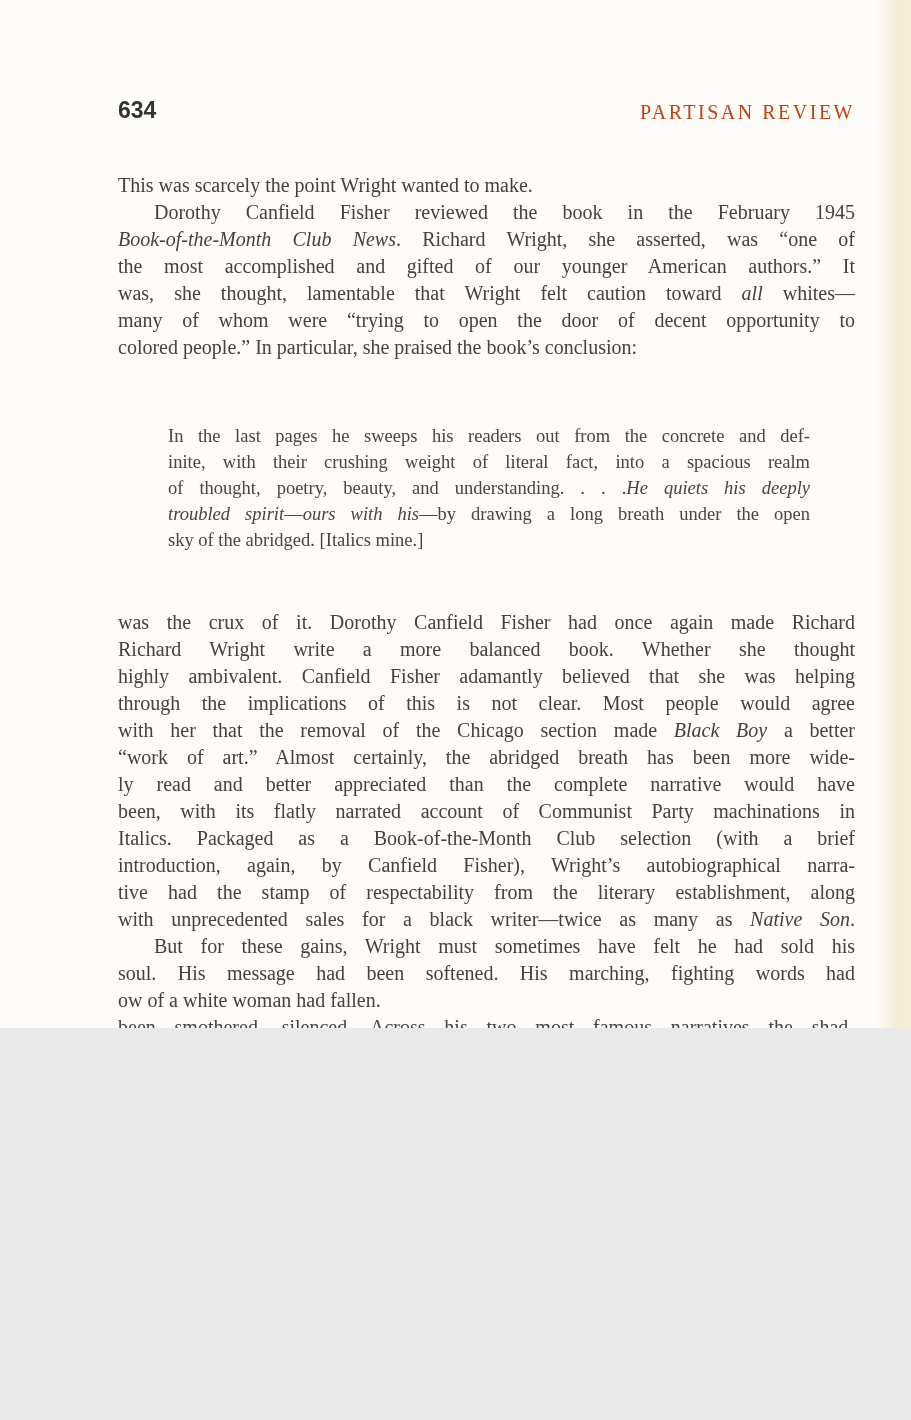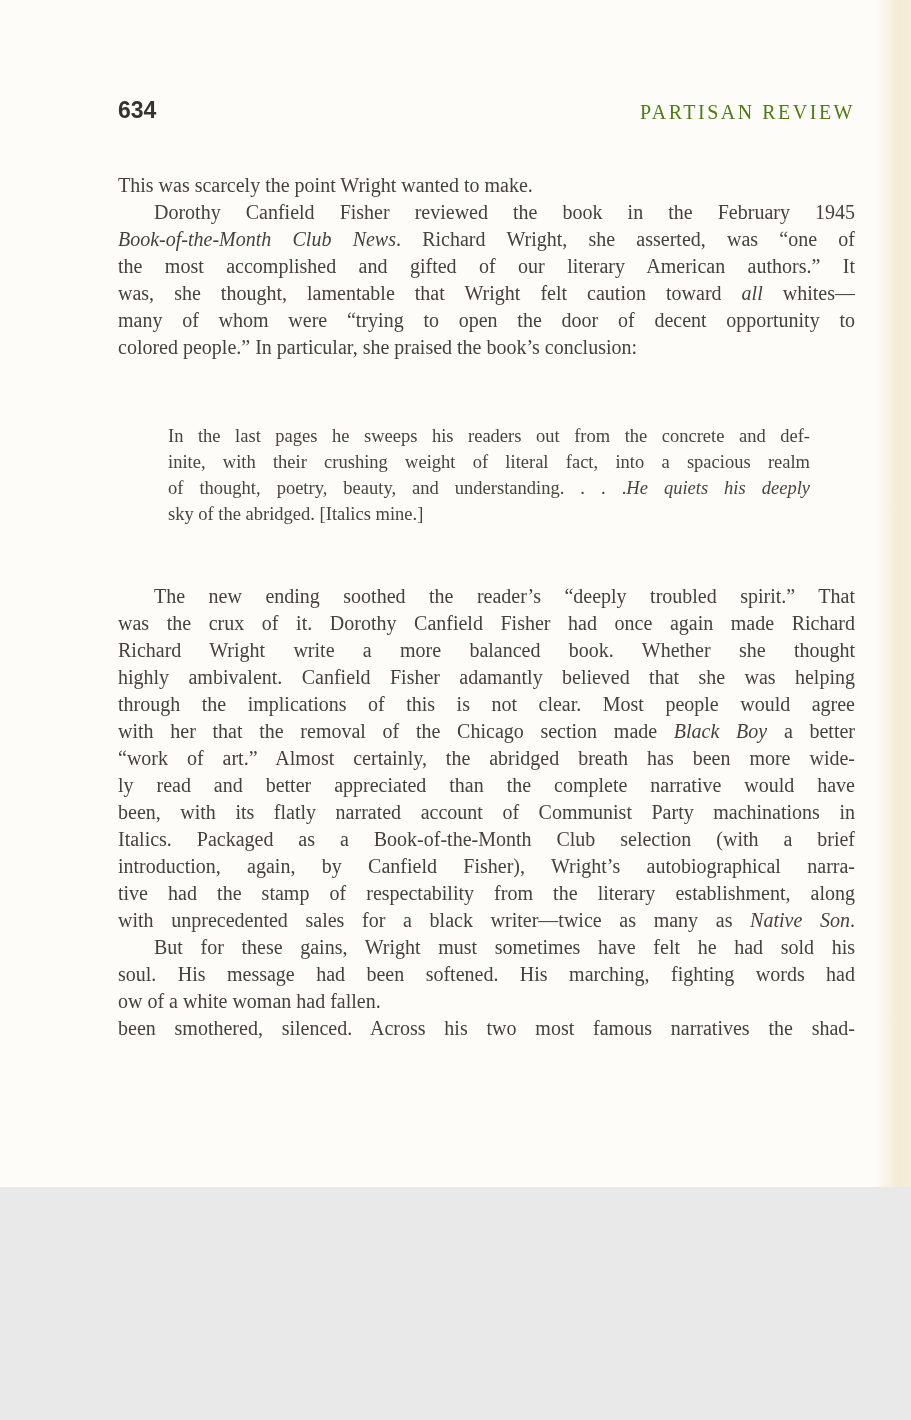--- a/index.html
+++ b/index.html
@@ -1,19 +1,19 @@
 <!DOCTYPE html>
 <html><head>
 <meta charset="utf-8">
 <style>
   html, body { margin: 0; padding: 0; background: #e9e9e9; }
   .scan {
     position: relative;
     width: 911px;
-    height: 1187px;
+    height: 1028px;
     background: #fdfcf9;
     overflow: hidden;
     text-decoration: underline;
   }
   .edge-band {
     position: absolute;
     top: 0; right: 0;
     width: 36px; height: 100%;
     background: linear-gradient(90deg,
       rgba(243,235,213,0) 0%,
@@ -29,21 +29,21 @@
     font-weight: 700;
     font-size: 23px;
     color: #35342f;
   }
   .journal-title {
     position: absolute;
     right: 56px; top: 101px;
     font-family: "Liberation Serif", serif;
     font-size: 20px;
     letter-spacing: 2.5px;
-    color: #4d7c0f;
+    color: #c2410c;
   }
   .text-body {
     position: absolute;
     left: 118px; top: 172px;
     width: 737px;
     font-family: "Liberation Serif", serif;
     font-size: 20px;
     line-height: 27px;
     color: #45423b;
   }
@@ -65,33 +65,33 @@
 <div class="scan">
   <div class="page-number">634</div>
   <div class="journal-title">PARTISAN REVIEW</div>
   <div class="text-body">
       <div class="para">
         <div class="line end">This was scarcely the point Wright wanted to make.</div>
       </div>
       <div class="para">
         <div class="line indent">Dorothy Canfield Fisher reviewed the book in the February 1945</div>
         <div class="line"><span class="it">Book-of-the-Month Club News</span>. Richard Wright, she asserted, was “one of</div>
-        <div class="line">the most accomplished and gifted of our literary American authors.” It</div>
+        <div class="line">the most accomplished and gifted of our younger American authors.” It</div>
         <div class="line">was, she thought, lamentable that Wright felt caution toward <span class="it">all</span> whites—</div>
         <div class="line">many of whom were “trying to open the door of decent opportunity to</div>
         <div class="line end">colored people.” In particular, she praised the book’s conclusion:</div>
       </div>
       <div class="quote">
         <div class="line">In the last pages he sweeps his readers out from the concrete and def-</div>
         <div class="line">inite, with their crushing weight of literal fact, into a spacious realm</div>
         <div class="line">of thought, poetry, beauty, and understanding. . . .<span class="it">He quiets his deeply</span></div>
+        <div class="line"><span class="it">troubled spirit</span>—<span class="it">ours with his</span>—by drawing a long breath under the open</div>
         <div class="line end">sky of the abridged. [Italics mine.]</div>
       </div>
       <div class="para">
-        <div class="line indent">The new ending soothed the reader’s “deeply troubled spirit.” That</div>
         <div class="line">was the crux of it. Dorothy Canfield Fisher had once again made Richard</div>
         <div class="line">Richard Wright write a more balanced book. Whether she thought</div>
         <div class="line">highly ambivalent. Canfield Fisher adamantly believed that she was helping</div>
         <div class="line">through the implications of this is not clear. Most people would agree</div>
         <div class="line">with her that the removal of the Chicago section made <span class="it">Black Boy</span> a better</div>
         <div class="line">“work of art.” Almost certainly, the abridged breath has been more wide-</div>
         <div class="line">ly read and better appreciated than the complete narrative would have</div>
         <div class="line">been, with its flatly narrated account of Communist Party machinations in</div>
         <div class="line">Italics. Packaged as a Book-of-the-Month Club selection (with a brief</div>
         <div class="line">introduction, again, by Canfield Fisher), Wright’s autobiographical narra-</div>

